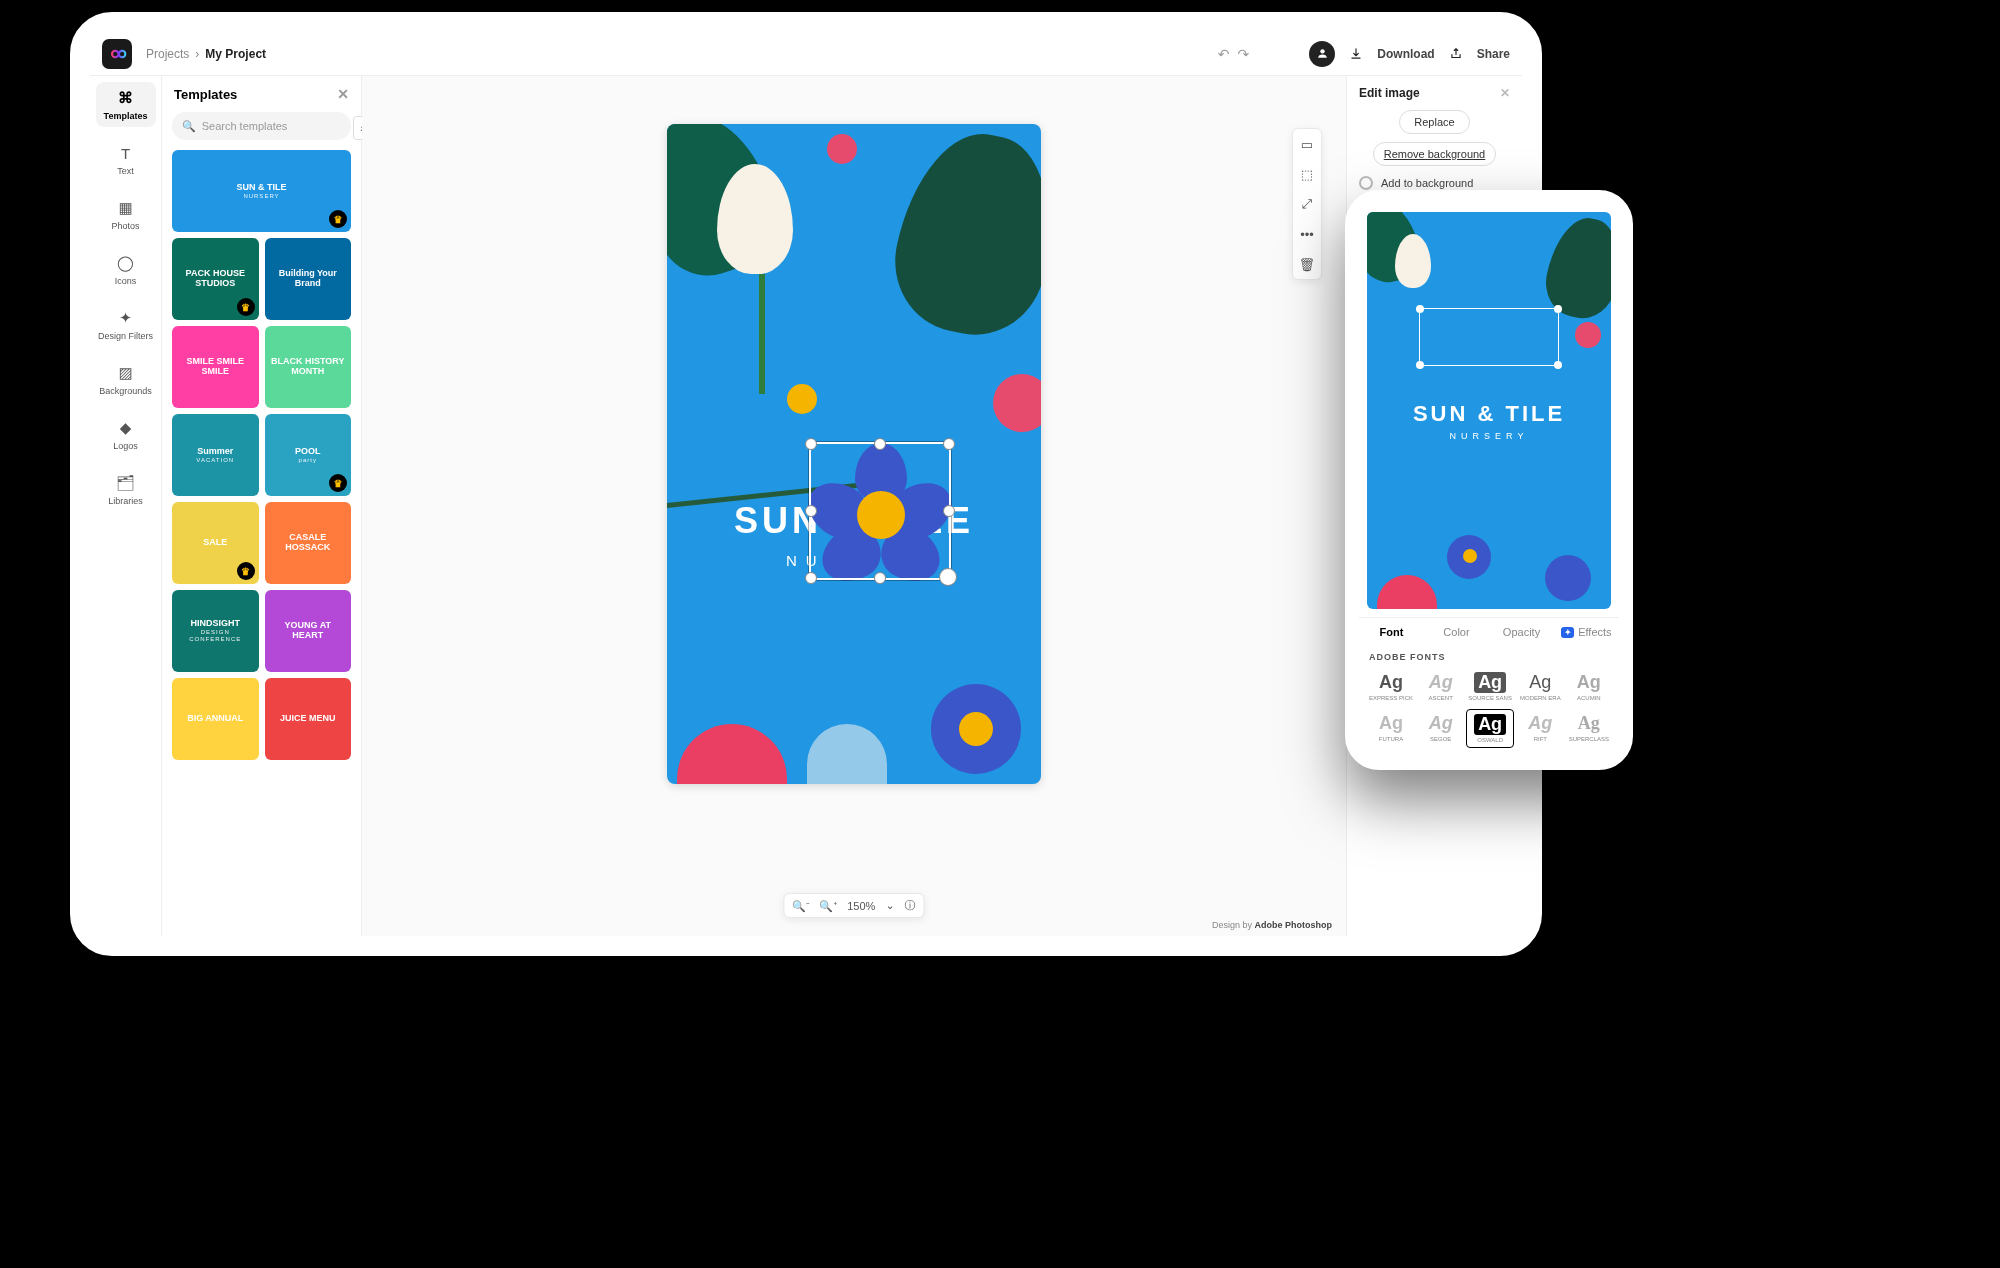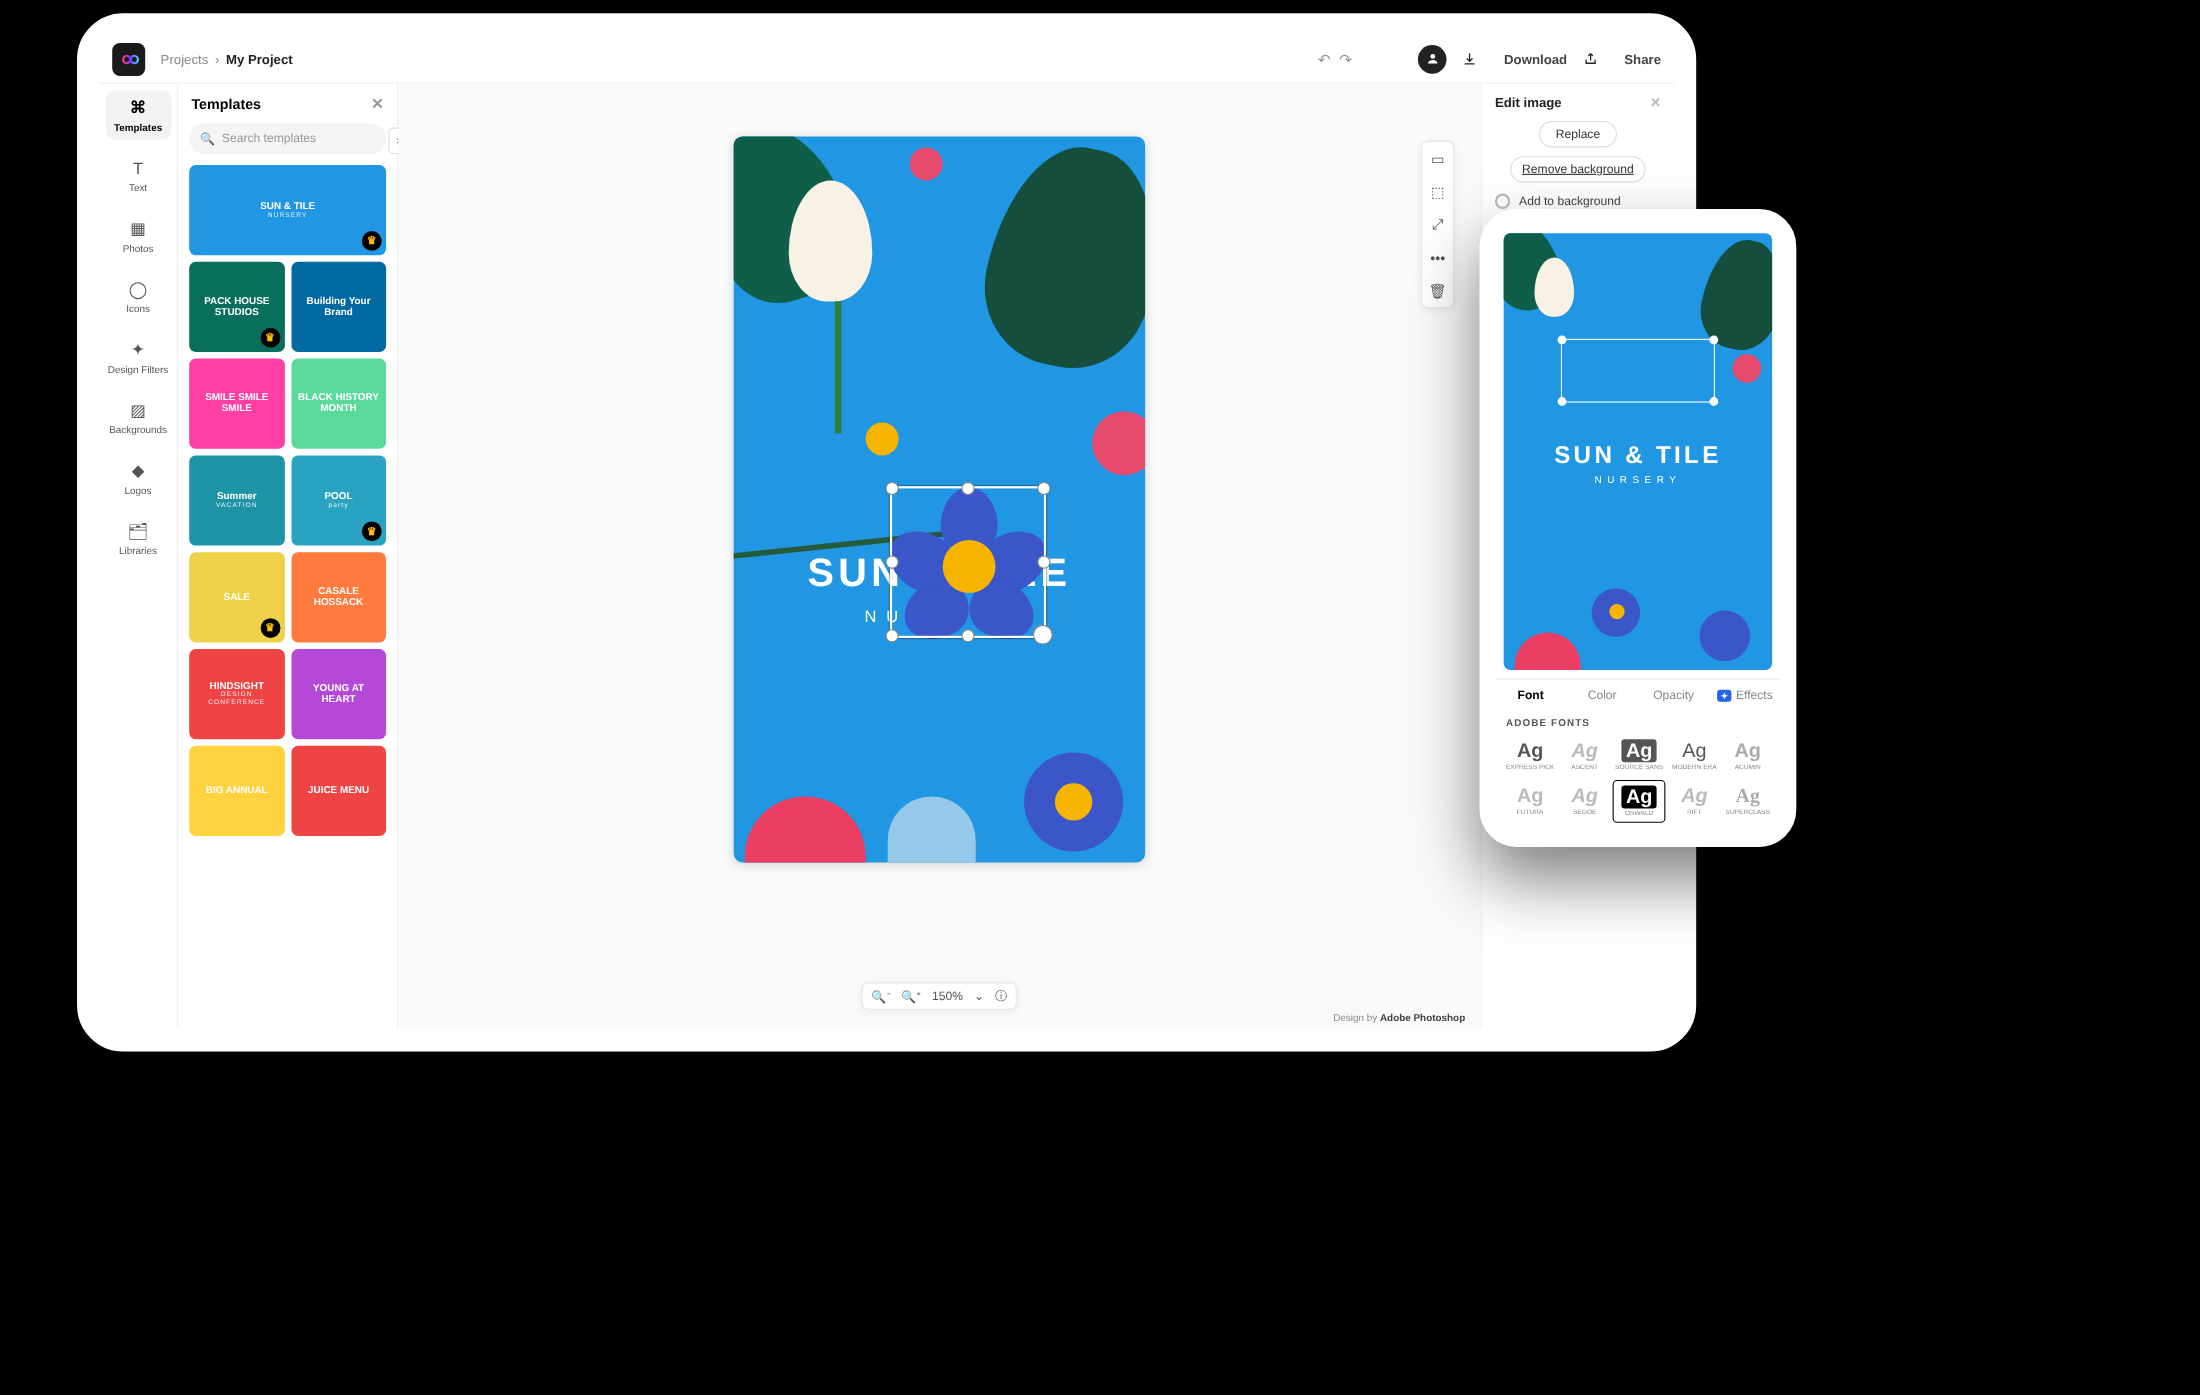--- a/index.html
+++ b/index.html
@@ -27,21 +27,21 @@
     width:30px; height:30px; border-radius:7px; background:#1a1a1a;
     display:flex; align-items:center; justify-content:center; margin-right:14px;
   }
   .logo svg { width:20px; height:20px; }
   .crumbs { display:flex; align-items:center; gap:6px; color:#888; }
   .crumbs .cur { color:#222; font-weight:600; }
   .topbar .spacer { flex:1; }
   .topicons { display:flex; align-items:center; gap:14px; color:#444; }
   .undo,.redo { font-size:14px; color:#999; }
   .avatar { width:26px; height:26px; border-radius:50%; background:#222; display:flex; align-items:center; justify-content:center; color:#fff; font-size:12px;}
-  .tbtn { display:flex; align-items:flex-start; gap:24px; font-size:12px; font-weight:600; cursor:pointer;}
+  .tbtn { display:flex; align-items:flex-start; gap:14px; font-size:12px; font-weight:600; cursor:pointer;}
   .tbtn svg{width:14px;height:14px;}
 
   .body { flex:1; display:flex; overflow:hidden; }
 
   
   .rail { width:72px; border-right:1px solid #eee; padding-top:6px; display:flex; flex-direction:column; align-items:center; gap:10px; font-size:9px; color:#555;}
   .rail .ritem { display:flex; flex-direction:column; align-items:center; gap:3px; padding:6px 0; width:60px; border-radius:8px; cursor:pointer;}
   .rail .ritem.active { background:#f3f3f3; font-weight:600; color:#000;}
   .rail .ritem .ric { width:20px; height:20px; display:flex; align-items:center; justify-content:center; font-size:15px;}
 
@@ -280,21 +280,21 @@
               <div class="sub">party</div>
               <div class="badge">♛</div>
             </div>
             <div class="card half" style="background: rgb(240, 210, 74);">
               <div>SALE</div>
               <div class="badge">♛</div>
             </div>
             <div class="card half" style="background: rgb(255, 122, 61);">
               <div>CASALE HOSSACK</div>
             </div>
-            <div class="card half" style="background: #ef4444;">
+            <div class="card half" style="background: #0f766e;">
               <div>HINDSIGHT</div>
               <div class="sub">DESIGN CONFERENCE</div>
             </div>
             <div class="card half" style="background: rgb(179, 73, 214);">
               <div>YOUNG AT HEART</div>
             </div>
             <div class="card half" style="background: rgb(255, 210, 63);">
               <div>BIG ANNUAL</div>
             </div>
             <div class="card half" style="background: #ef4444;">

